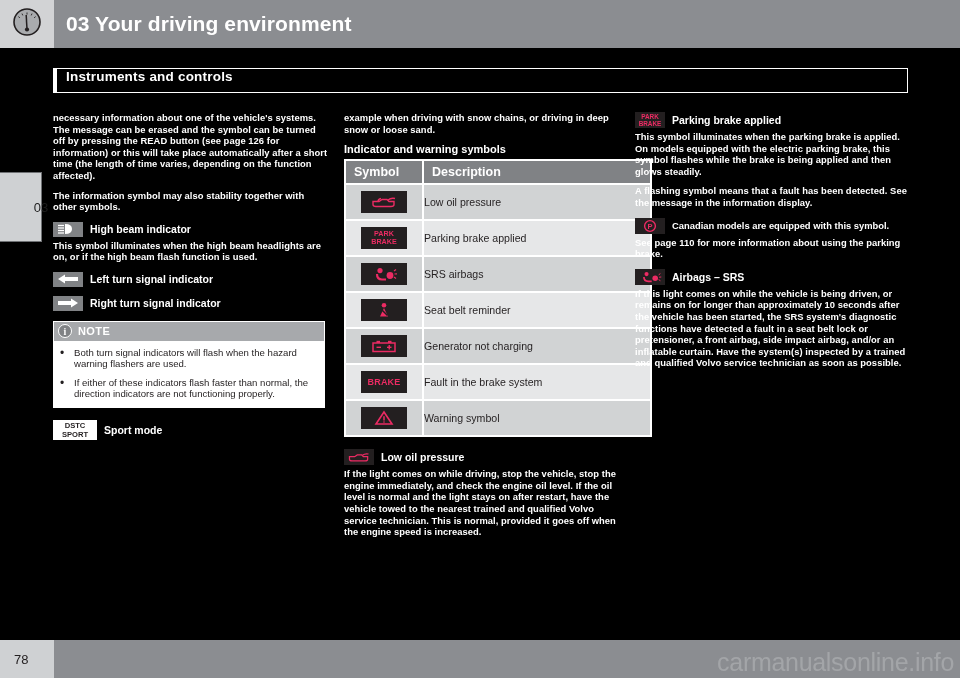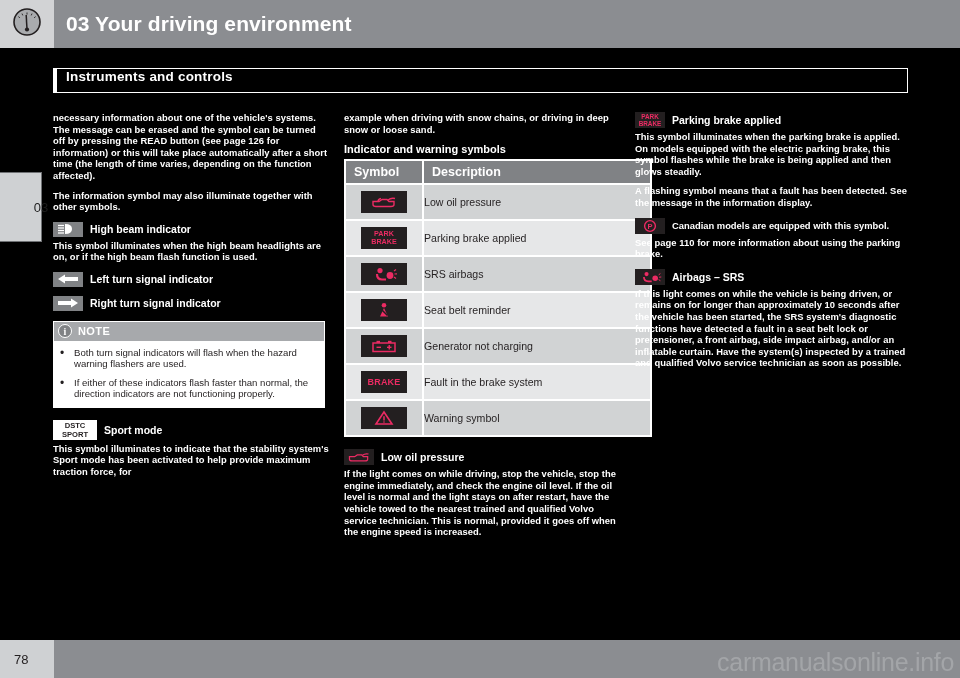--- a/index.html
+++ b/index.html
@@ -313,21 +313,21 @@
   </div>
 
   <div class="chapter-tab">
     <span>03</span>
   </div>
 
   <div class="content">
 
     <div class="col">
       <p class="body">necessary information about one of the vehicle's systems. The message can be erased and the symbol can be turned off by pressing the READ button (see page 126 for information) or this will take place automatically after a short time (the length of time varies, depending on the function affected).</p>
-      <p class="body">The information symbol may also illuminate together with other symbols.</p>
+      <p class="body">The information symbol may also stability together with other symbols.</p>
 
       <div class="sym-head">
         <span class="sym-inline sym-gray">
           <svg width="24" height="12" viewBox="0 0 24 12">
             <path d="M9 1 Q16 1 16 6 Q16 11 9 11 Z" fill="#ffffff"></path>
             <g stroke="#ffffff" stroke-width="1.3">
               <line x1="2" y1="2.5" x2="8" y2="2.5"></line>
               <line x1="2" y1="5" x2="8" y2="5"></line>
               <line x1="2" y1="7.5" x2="8" y2="7.5"></line>
               <line x1="2" y1="10" x2="8" y2="10"></line>
@@ -373,21 +373,20 @@
         </div>
       </div>
 
       <div class="sym-head">
         <span class="sym-inline sym-dstc">
           <span>DSTC</span>
           <span>SPORT</span>
         </span>
         <span class="sym-label">Sport mode</span>
       </div>
-      <p class="body">This symbol illuminates to indicate that the stability system's Sport mode has been activated to help provide maximum traction force, for</p>
     </div>
 
     <div class="col">
       <p class="body">example when driving with snow chains, or driving in deep snow or loose sand.</p>
       <h3 class="sub">Indicator and warning symbols</h3>
 
       <table class="sym-table">
         <thead>
           <tr>
             <th>Symbol</th>

